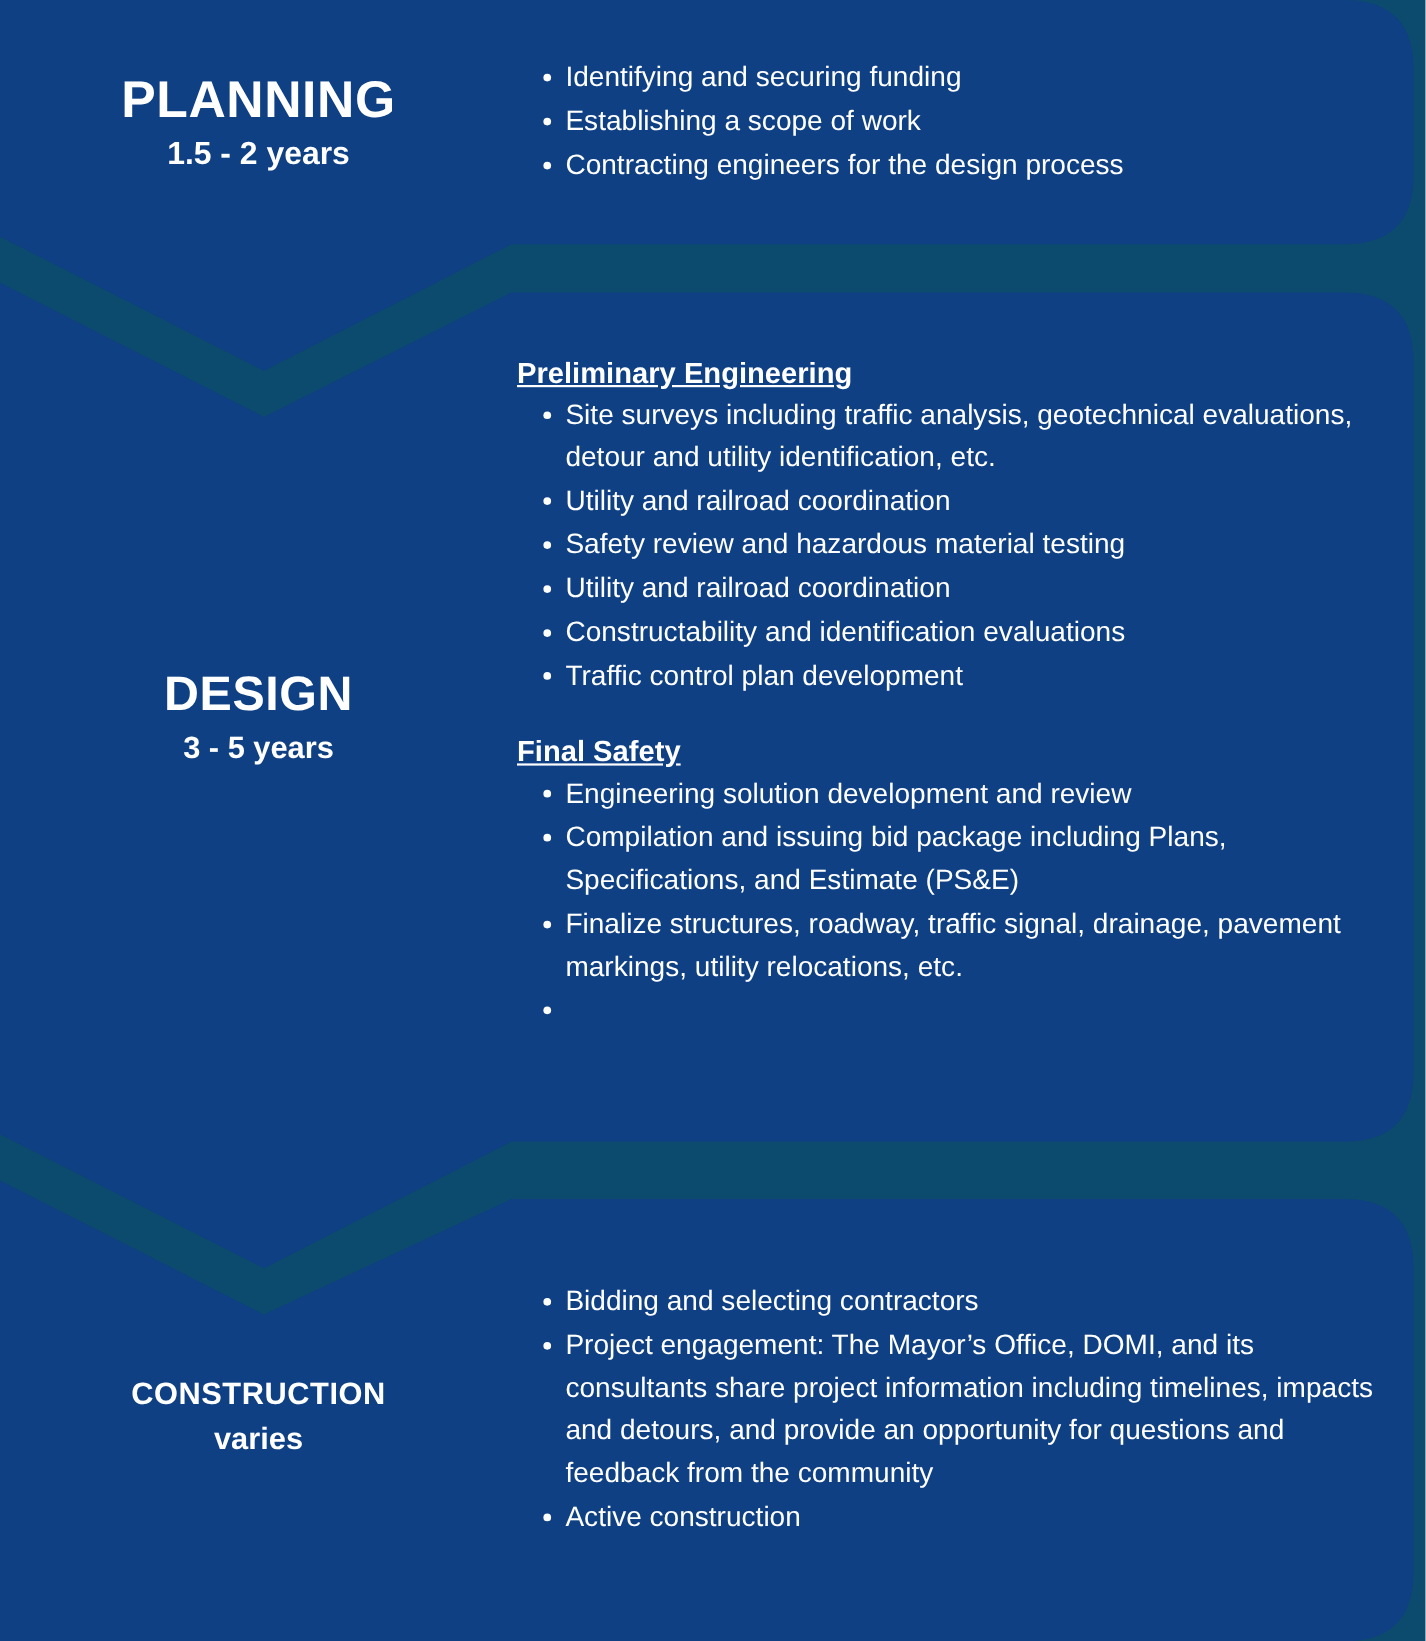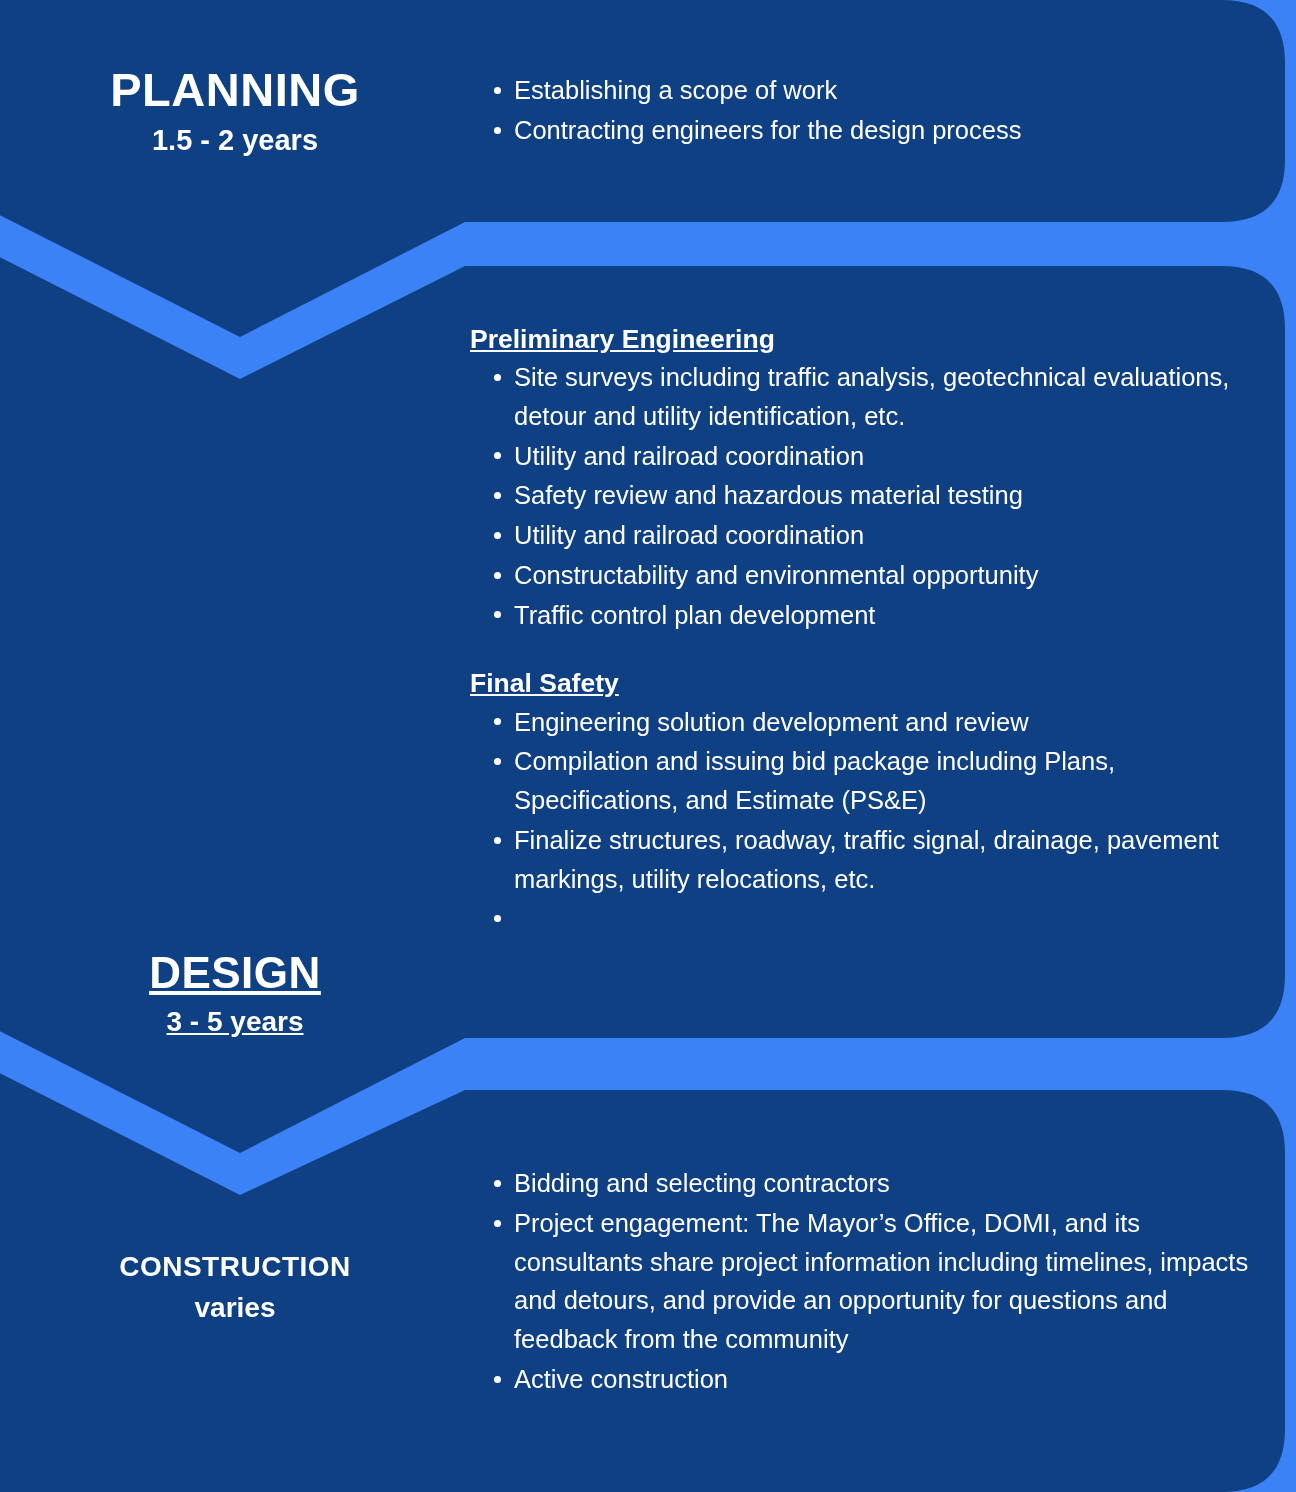--- a/index.html
+++ b/index.html
@@ -11,21 +11,21 @@
     width: 1296px;
     height: 1492px;
     font-family: "Liberation Sans", sans-serif;
     overflow: hidden;
   }
 
   #infographic {
     position: relative;
     width: 1296px;
     height: 1492px;
-    background: #3b82f6;
+    background: #0c4a6e;
   }
 
   .shapes-layer {
     position: absolute;
     top: 0;
     left: 0;
     width: 1296px;
     height: 1492px;
     pointer-events: none;
   }
@@ -117,21 +117,21 @@
   }
   #stage-planning .stage-title { font-size: 47px; }
   #stage-planning .stage-duration { font-size: 29px; }
   #stage-planning .stage-right { padding-top: 0; }
 
   
   #stage-design {
     top: 266px;
     height: 772px;
   }
-  #stage-design .stage-left { justify-content: flex-end; text-decoration: underline; }
+  #stage-design .stage-left { justify-content: center; }
   #stage-design .stage-title { font-size: 44px; }
   #stage-design .stage-duration { font-size: 28px; }
   #stage-design .stage-right { padding-top: 57px; }
 
   
   #stage-construction {
     top: 1090px;
     height: 402px;
   }
   #stage-construction .stage-left { justify-content: center; padding-bottom: 6px;}
@@ -180,20 +180,21 @@
   </svg>
 
   <section class="stage" id="stage-planning">
     <div class="stage-left">
       <div class="stage-title">PLANNING</div>
       <div class="stage-duration">1.5 - 2 years</div>
     </div>
     <div class="stage-right">
       <div class="group-block">
         <ul class="bullets">
+          <li><span class="dot"></span><span>Identifying and securing funding</span></li>
           <li><span class="dot"></span><span>Establishing a scope of work</span></li>
           <li><span class="dot"></span><span>Contracting engineers for the design process</span></li>
         </ul>
       </div>
     </div>
   </section>
 
   <section class="stage" id="stage-design">
     <div class="stage-left">
       <div class="stage-title">DESIGN</div>
@@ -201,21 +202,21 @@
     </div>
     <div class="stage-right">
 
       <div class="group-block">
         <div class="group-heading">Preliminary Engineering</div>
         <ul class="bullets">
           <li><span class="dot"></span><span>Site surveys including traffic analysis, geotechnical evaluations, detour and utility identification, etc.</span></li>
           <li><span class="dot"></span><span>Utility and railroad coordination</span></li>
           <li><span class="dot"></span><span>Safety review and hazardous material testing</span></li>
           <li><span class="dot"></span><span>Utility and railroad coordination</span></li>
-          <li><span class="dot"></span><span>Constructability and environmental opportunity</span></li>
+          <li><span class="dot"></span><span>Constructability and identification evaluations</span></li>
           <li><span class="dot"></span><span>Traffic control plan development</span></li>
         </ul>
       </div>
 
       <div class="group-gap"></div>
 
       <div class="group-block">
         <div class="group-heading">Final Safety</div>
         <ul class="bullets">
           <li><span class="dot"></span><span>Engineering solution development and review</span></li>

